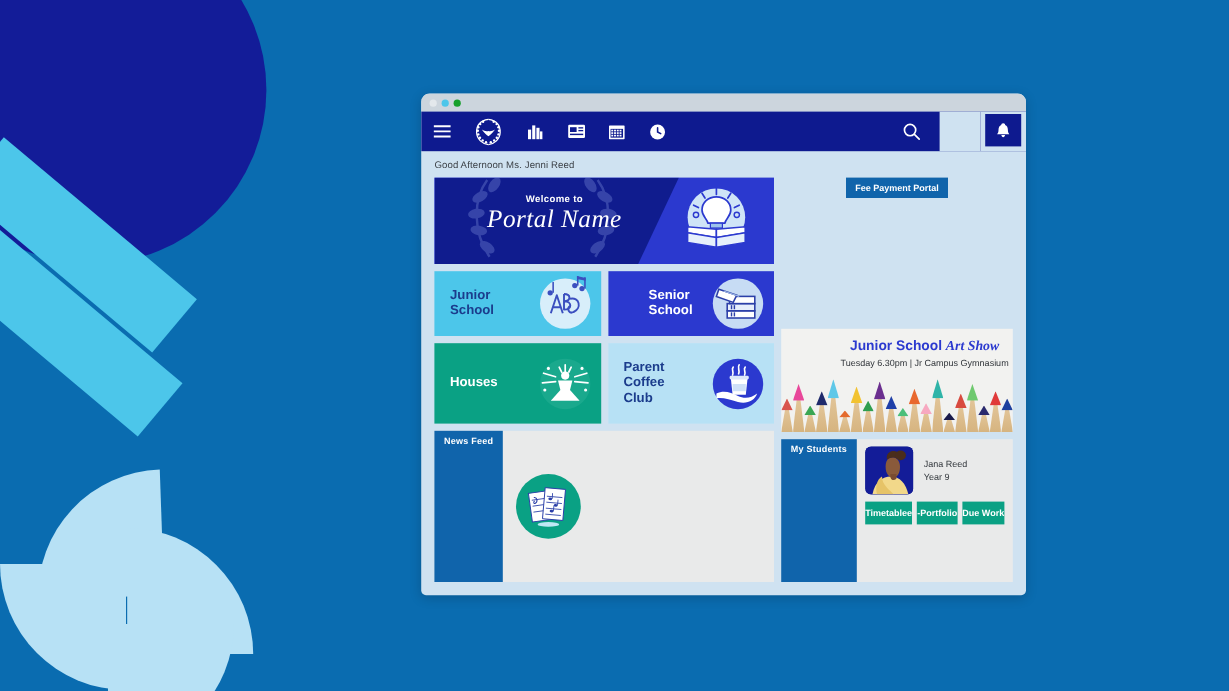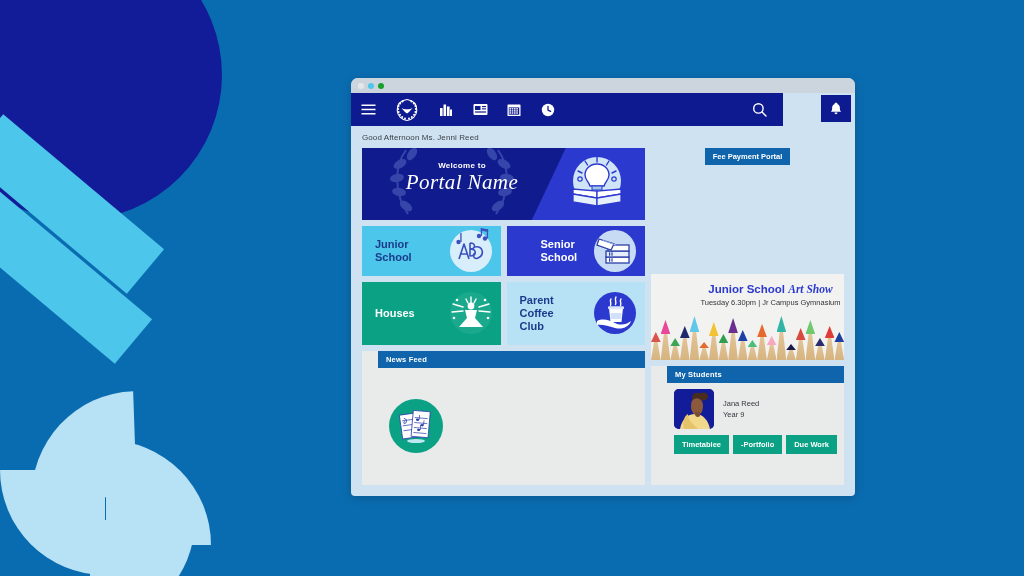--- a/index.html
+++ b/index.html
@@ -123,21 +123,21 @@
   .t-junior { background:#4cc6ea; }
   .t-junior .label { color:#1b3c8c; }
   .t-senior { background:#2b39cf; }
   .t-senior .label { color:#ffffff;margin-left:21px; }
   .t-coffee { background:#b7e1f5; }
   .t-coffee .label { color:#1b3c8c; }
   .t-houses { background:#0aa184; }
   .t-houses .label { color:#ffffff; }
 
   
-  .panel { background:#e9eaea; display:flex; flex-direction:column;padding-left:16px; }
+  .panel { background:#e9eaea; display:flex; flex-direction:row; }
   .phead {
     background:#1064ab; color:#fff; font-size:7.5px; font-weight:bold;
     padding:4px 8px; letter-spacing:.2px; flex:0 0 auto;
   }
 
   
   .fee { display:flex; flex-direction:column; height:120px;align-items:center; }
   .fee .fhead { background:#1064ab; color:#fff; font-size:7.5px; font-weight:bold; padding:4px 8px;}
   .fee .fbody {
     flex:1 1 auto; position:relative; background:#2b39cf; overflow:hidden;

